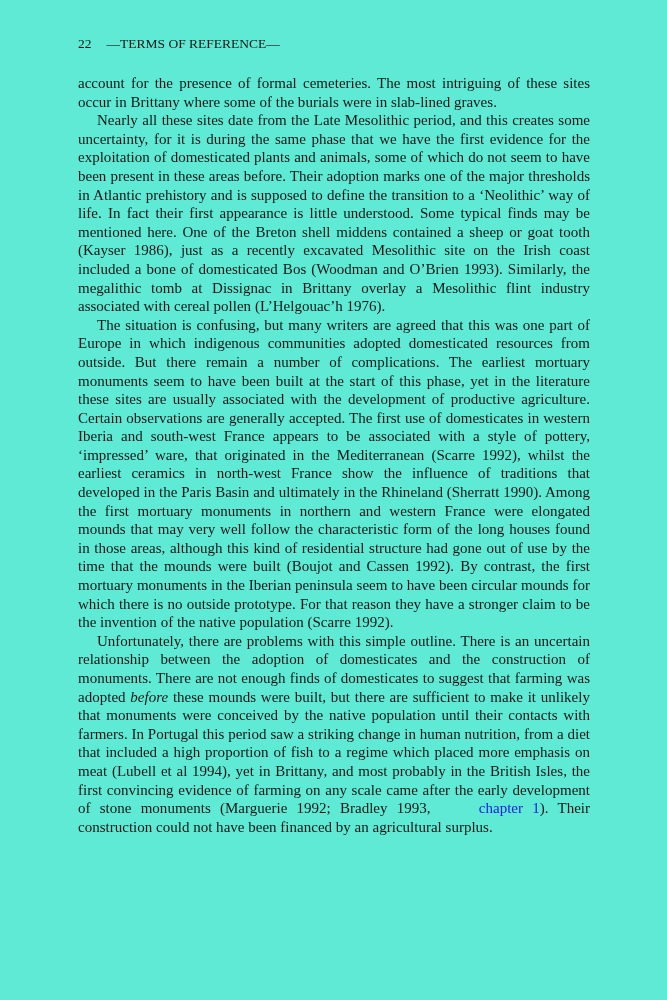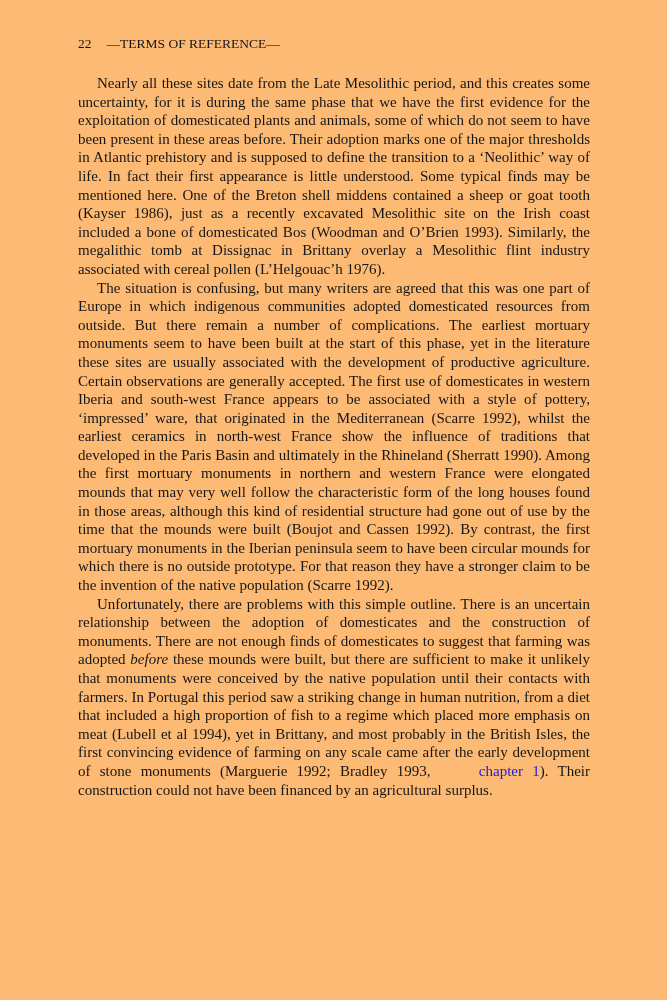--- a/index.html
+++ b/index.html
@@ -5,21 +5,21 @@
   html, body {
     margin: 0;
     padding: 0;
     background: #ffffff;
   }
   .page {
     position: relative;
     box-sizing: border-box;
     width: 667px;
     height: 1000px;
-    background: #fdba74;
+    background: #5eead4;
     padding: 36px 77px 0 78px;
     font-family: "Liberation Serif", serif;
     color: #161616;
     overflow: hidden;
   }
   .running-head {
     font-size: 13.5px;
     line-height: 16px;
     margin-bottom: 22px;
     white-space: nowrap;
@@ -50,20 +50,21 @@
 </style>
 </head>
 <body>
 
 <div class="page">
 
   <div class="running-head"><span class="page-num">22</span><span>—TERMS OF REFERENCE—</span></div>
 
   <div class="body-text">
 
+    <p class="para"><span>account for the presence of formal cemeteries. The most intriguing of these sites occur in Brittany where some of the burials were in slab-lined graves.</span></p>
 
     <p class="para indent"><span>Nearly all these sites date from the Late Mesolithic period, and this creates some uncertainty, for it is during the same phase that we have the first evidence for the exploitation of domesticated plants and animals, some of which do not seem to have been present in these areas before. Their adoption marks one of the major thresholds in Atlantic prehistory and is supposed to define the transition to a ‘Neolithic’ way of life. In fact their first appearance is little understood. Some typical finds may be mentioned here. One of the Breton shell middens contained a sheep or goat tooth (Kayser 1986), just as a recently excavated Mesolithic site on the Irish coast included a bone of domesticated Bos (Woodman and O’Brien 1993). Similarly, the megalithic tomb at Dissignac in Brittany overlay a Mesolithic flint industry associated with cereal pollen (L’Helgouac’h 1976).</span></p>
 
     <p class="para indent"><span>The situation is confusing, but many writers are agreed that this was one part of Europe in which indigenous communities adopted domesticated resources from outside. But there remain a number of complications. The earliest mortuary monuments seem to have been built at the start of this phase, yet in the literature these sites are usually associated with the development of productive agriculture. Certain observations are generally accepted. The first use of domesticates in western Iberia and south-west France appears to be associated with a style of pottery, ‘impressed’ ware, that originated in the Mediterranean (Scarre 1992), whilst the earliest ceramics in north-west France show the influence of traditions that developed in the Paris Basin and ultimately in the Rhineland (Sherratt 1990). Among the first mortuary monuments in northern and western France were elongated mounds that may very well follow the characteristic form of the long houses found in those areas, although this kind of residential structure had gone out of use by the time that the mounds were built (Boujot and Cassen 1992). By contrast, the first mortuary monuments in the Iberian peninsula seem to have been circular mounds for which there is no outside prototype. For that reason they have a stronger claim to be the invention of the native population (Scarre 1992).</span></p>
 
     <p class="para indent"><span>Unfortunately, there are problems with this simple outline. There is an uncertain relationship between the adoption of domesticates and the construction of monuments. There are not enough finds of domesticates to suggest that farming was adopted </span><span class="ital">before</span><span> these mounds were built, but there are sufficient to make it unlikely that monuments were conceived by the native population until their contacts with farmers. In Portugal this period saw a striking change in human nutrition, from a diet that included a high proportion of fish to a regime which placed more emphasis on meat (Lubell et al 1994), yet in Brittany, and most probably in the British Isles, the first convincing evidence of farming on any scale came after the early development of stone monuments (Marguerie 1992; Bradley 1993, </span><a class="link">chapter 1</a><span>). Their construction could not have been financed by an agricultural surplus.</span></p>
 
   </div>
 
 </div>

